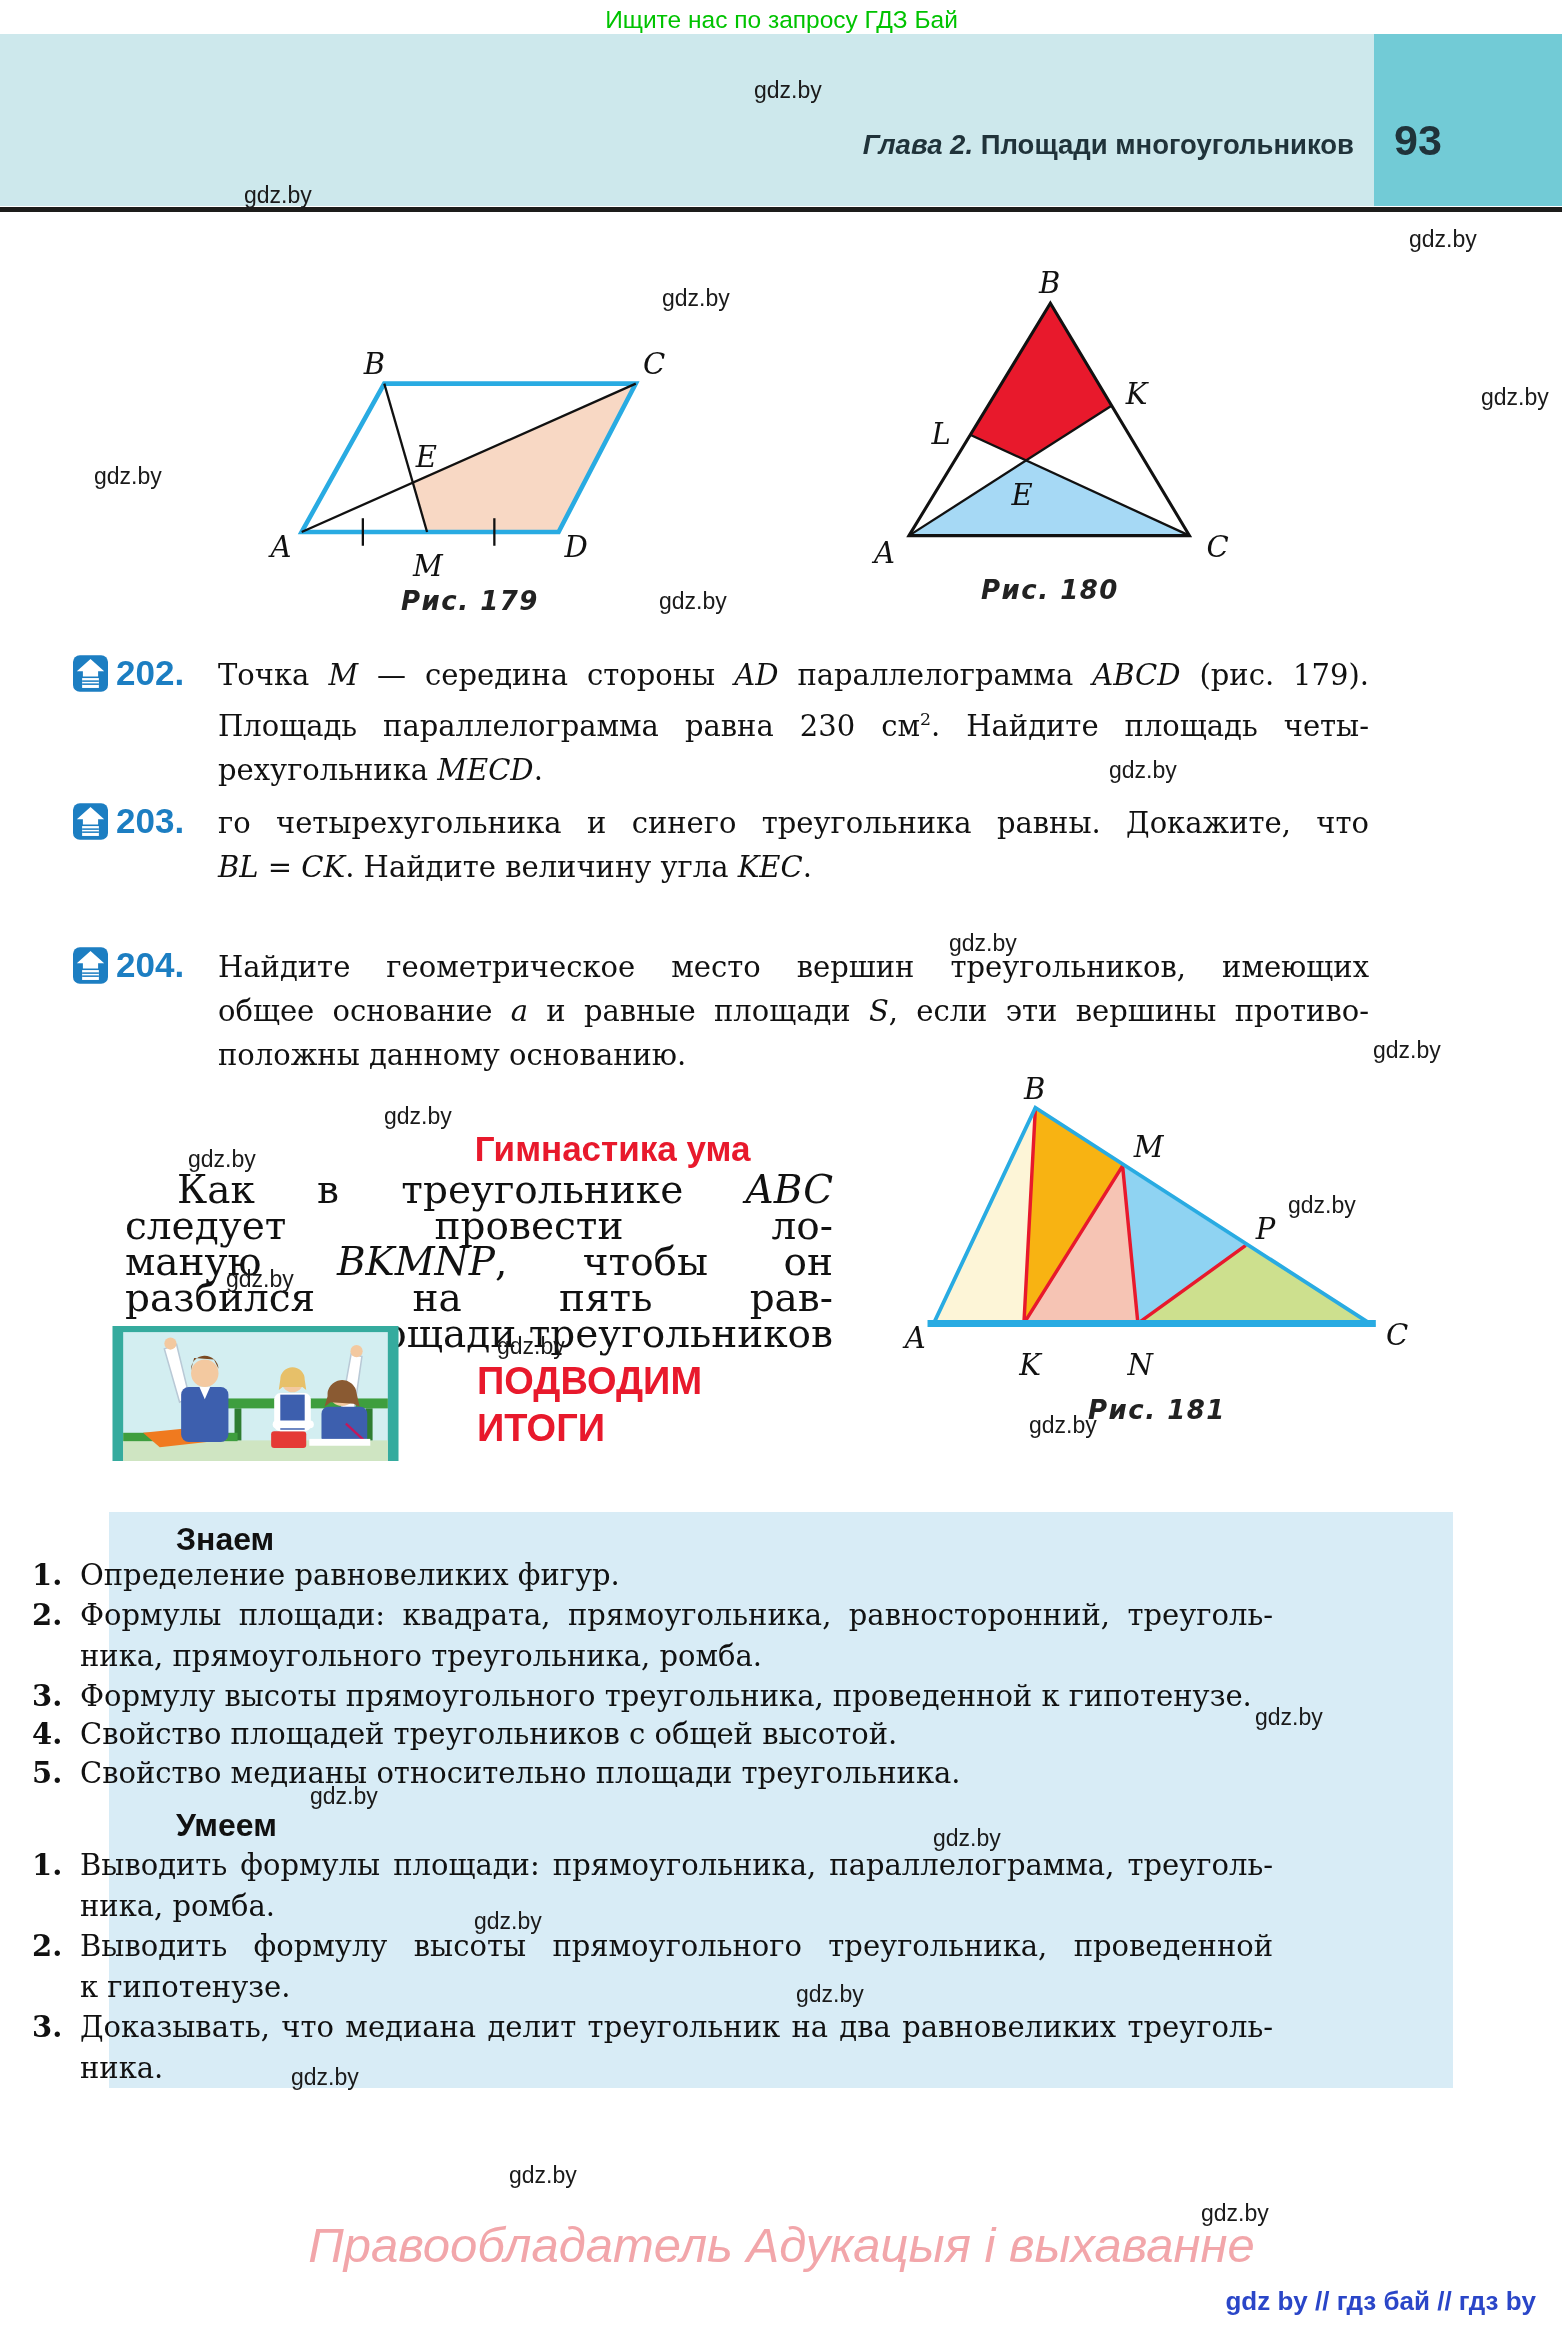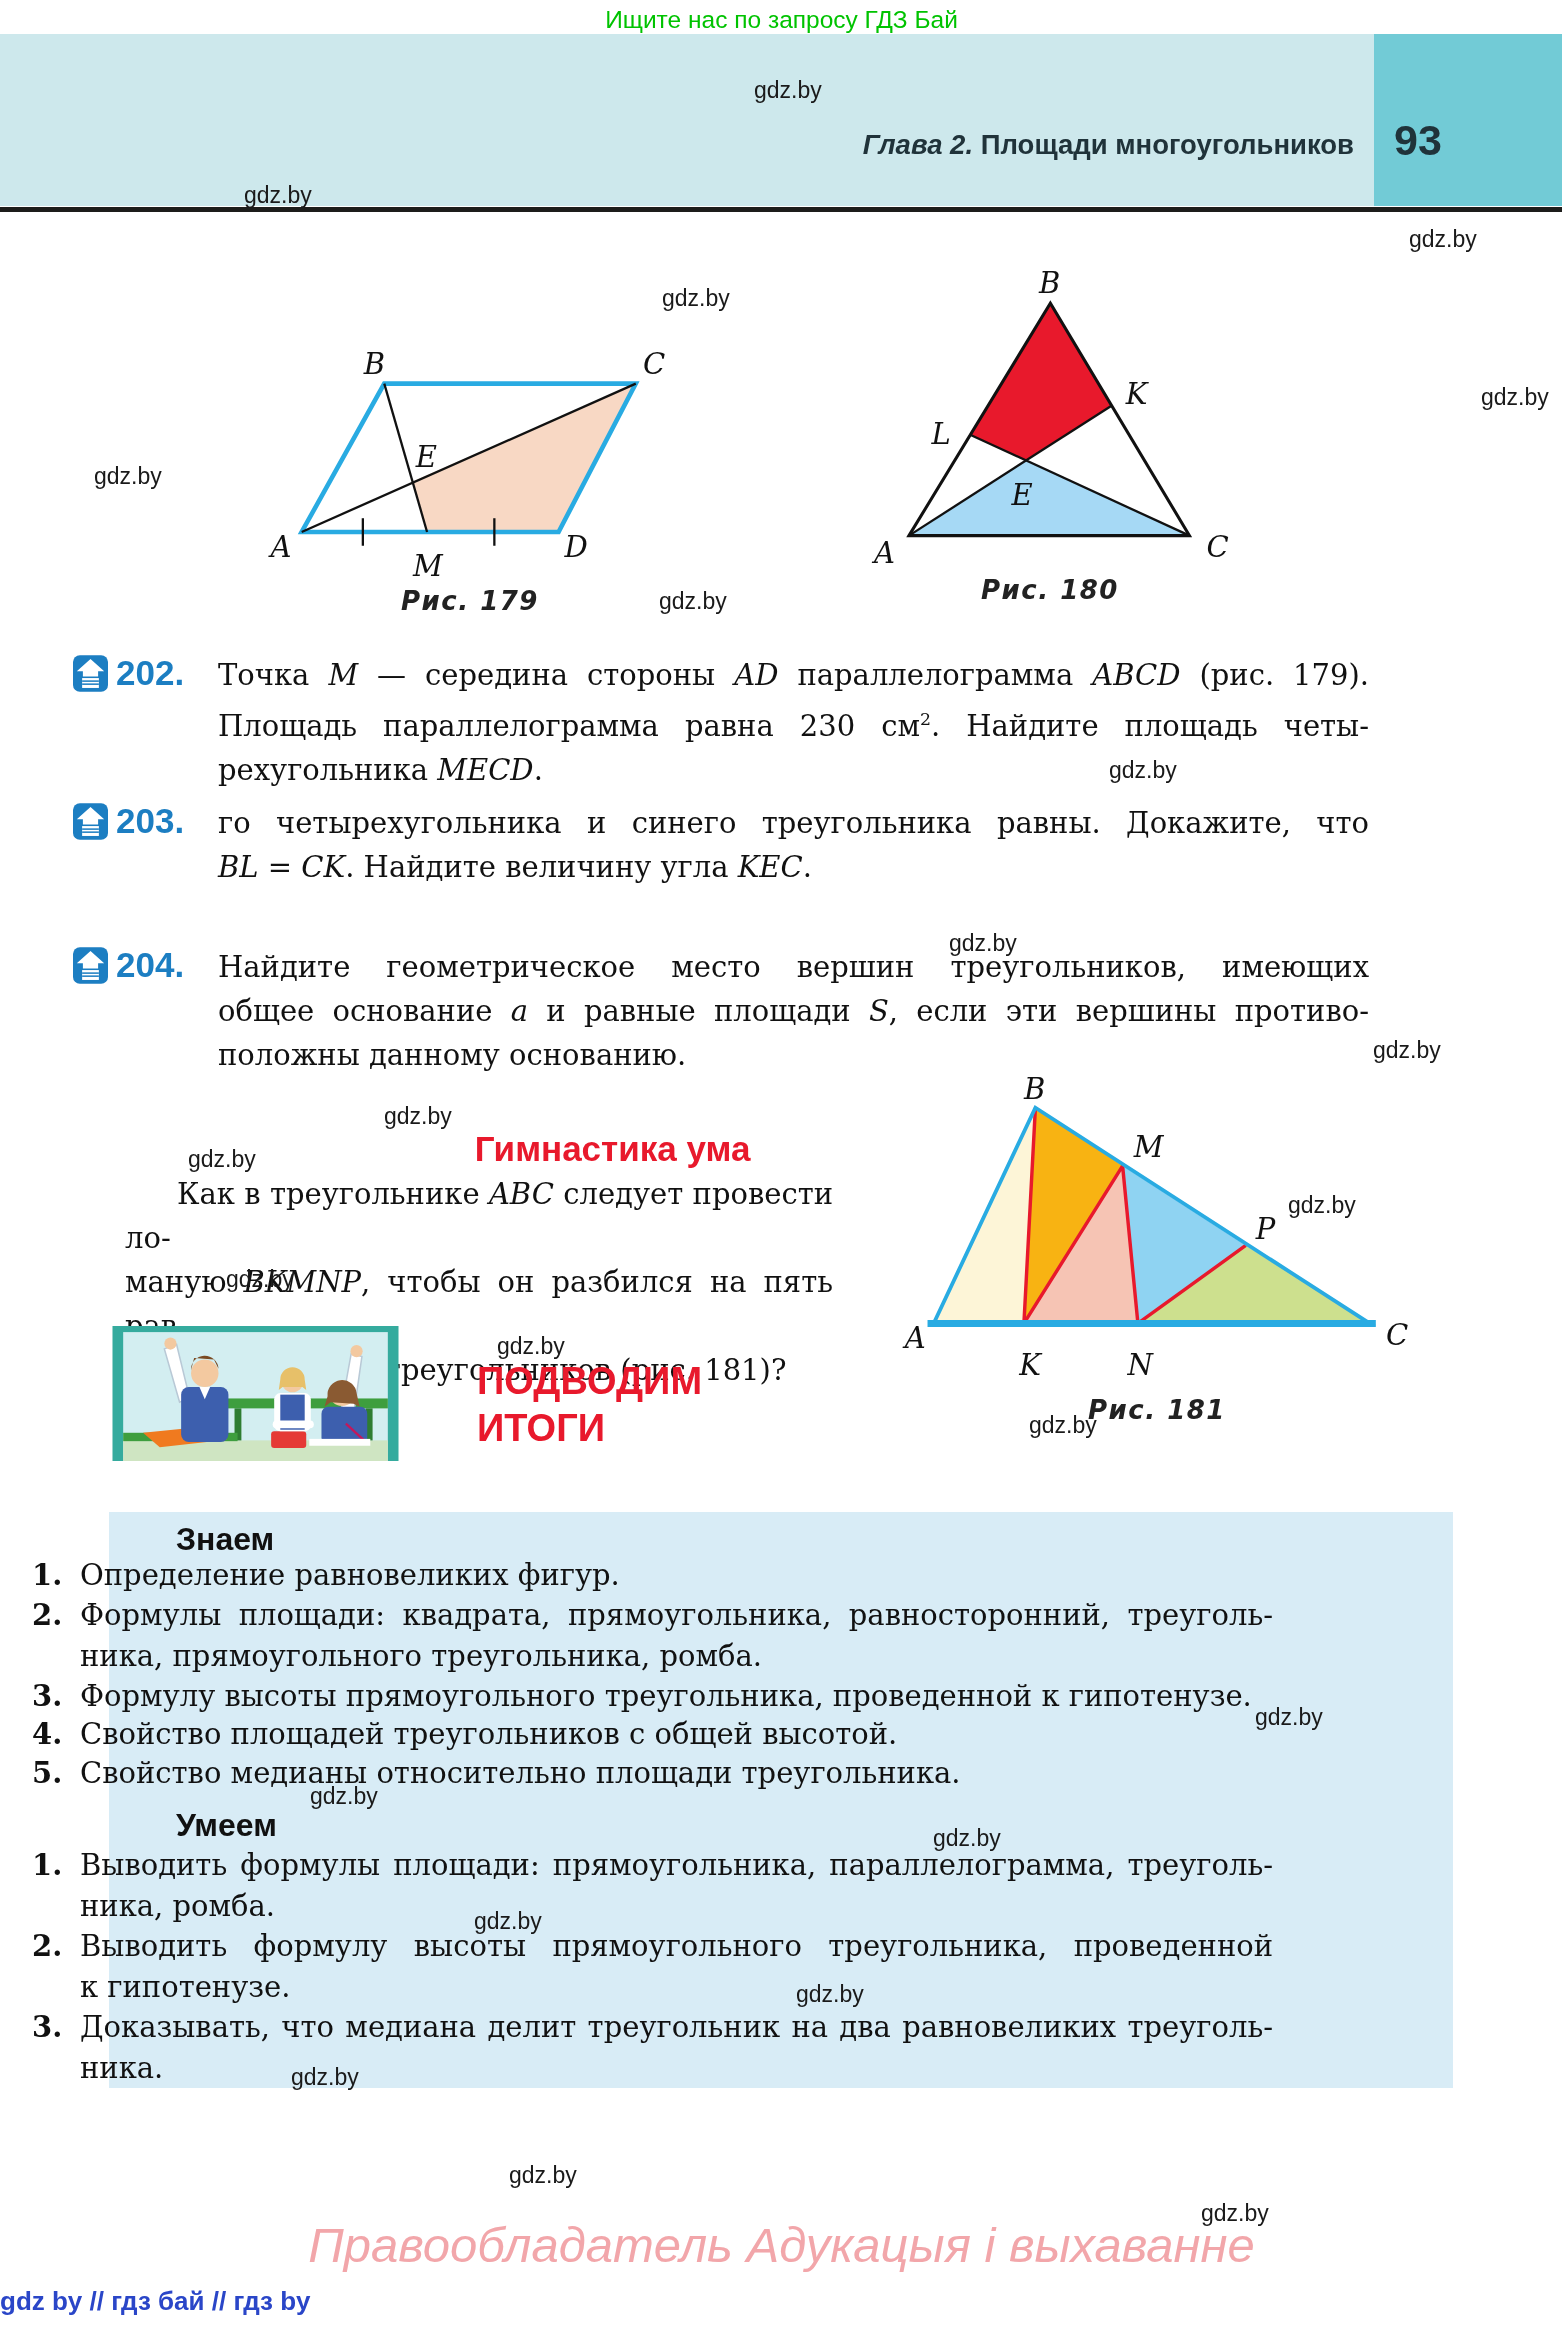--- a/index.html
+++ b/index.html
@@ -31,41 +31,41 @@
   .p-icon { position:absolute; left:73px; top:1.5px; width:35px; height:37px; }
   .p-num { position:absolute; left:116px; top:0; font:700 35px "Liberation Sans", sans-serif; color:var(--accent_blue); }
   .p-lines { position:absolute; left:218px; top:0; width:1151px; font-size:29px; line-height:44px; }
   .jline { text-align:justify; text-align-last:justify; white-space:normal; }
   .jline-last { text-align:right; text-align-last:left; }
   sup { font-size:60%; }
 
   
   .gym-title { position:absolute; left:467px; top:1118px; width:291px; text-align:center;
                font:700 35px "Liberation Sans", sans-serif; color:var(--accent_red);margin-top:11px; }
-  .gym-text { position:absolute; left:125px; top:1172px; width:708px; font-size:29px; line-height:44px; }
+  .gym-text { position:absolute; left:125px; top:1172px; width:708px; font-size:39px; line-height:36px; }
   .gym-text .jline:first-child { text-indent:52px; }
 
   
   .sum-title { position:absolute; left:477px; top:1358px; font:700 38px "Liberation Sans", sans-serif;
                color:var(--accent_red); line-height:47px; }
 
   
   .bluebox { position:absolute; left:109px; top:1512px; width:1344px; height:576px; background:var(--box_bg); }
   .box-head { position:absolute; left:67px; font:700 32px "Liberation Sans", sans-serif; color:#111; }
   .box-item { position:absolute; left:0; width:1344px; font-size:29px; line-height:41px; }
   .li-num { position:absolute; left:32px; top:0; font-weight:700; }
   .li-lines { position:absolute; left:80px; top:0; width:1193px; }
 
   
   .wm { position:absolute; font:23px "Liberation Sans", sans-serif; color:var(--watermark); white-space:nowrap; }
 
   
   .publisher { position:absolute; left:0; top:2217px; width:1563px; text-align:center;
                font:italic 49px "Liberation Sans", sans-serif; color:var(--footer_pink); }
-  .links { position:absolute; left:0; top:2286px; width:1536px; text-align:left;
+  .links { position:absolute; left:0; top:2286px; width:1536px; text-align:right;
            font:600 26px "Liberation Sans", sans-serif; color:var(--link_blue); }
 </style>
 </head>
 <body>
 
 <div class="page">
 
   <div class="promo">Ищите нас по запросу ГДЗ Бай</div>
 
   <div class="band">

